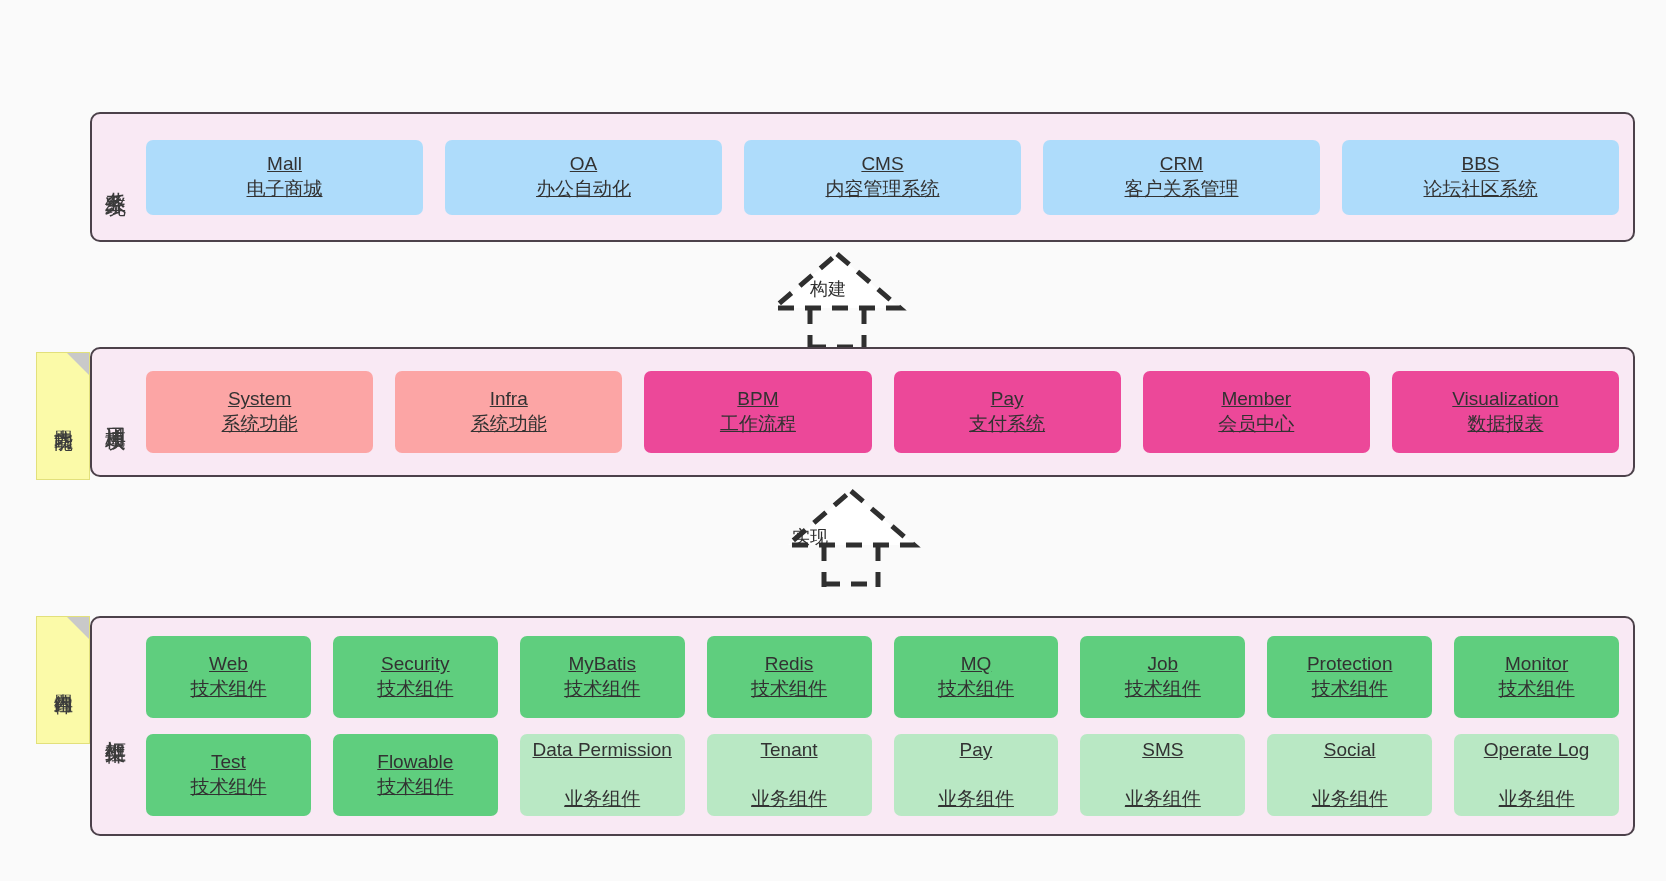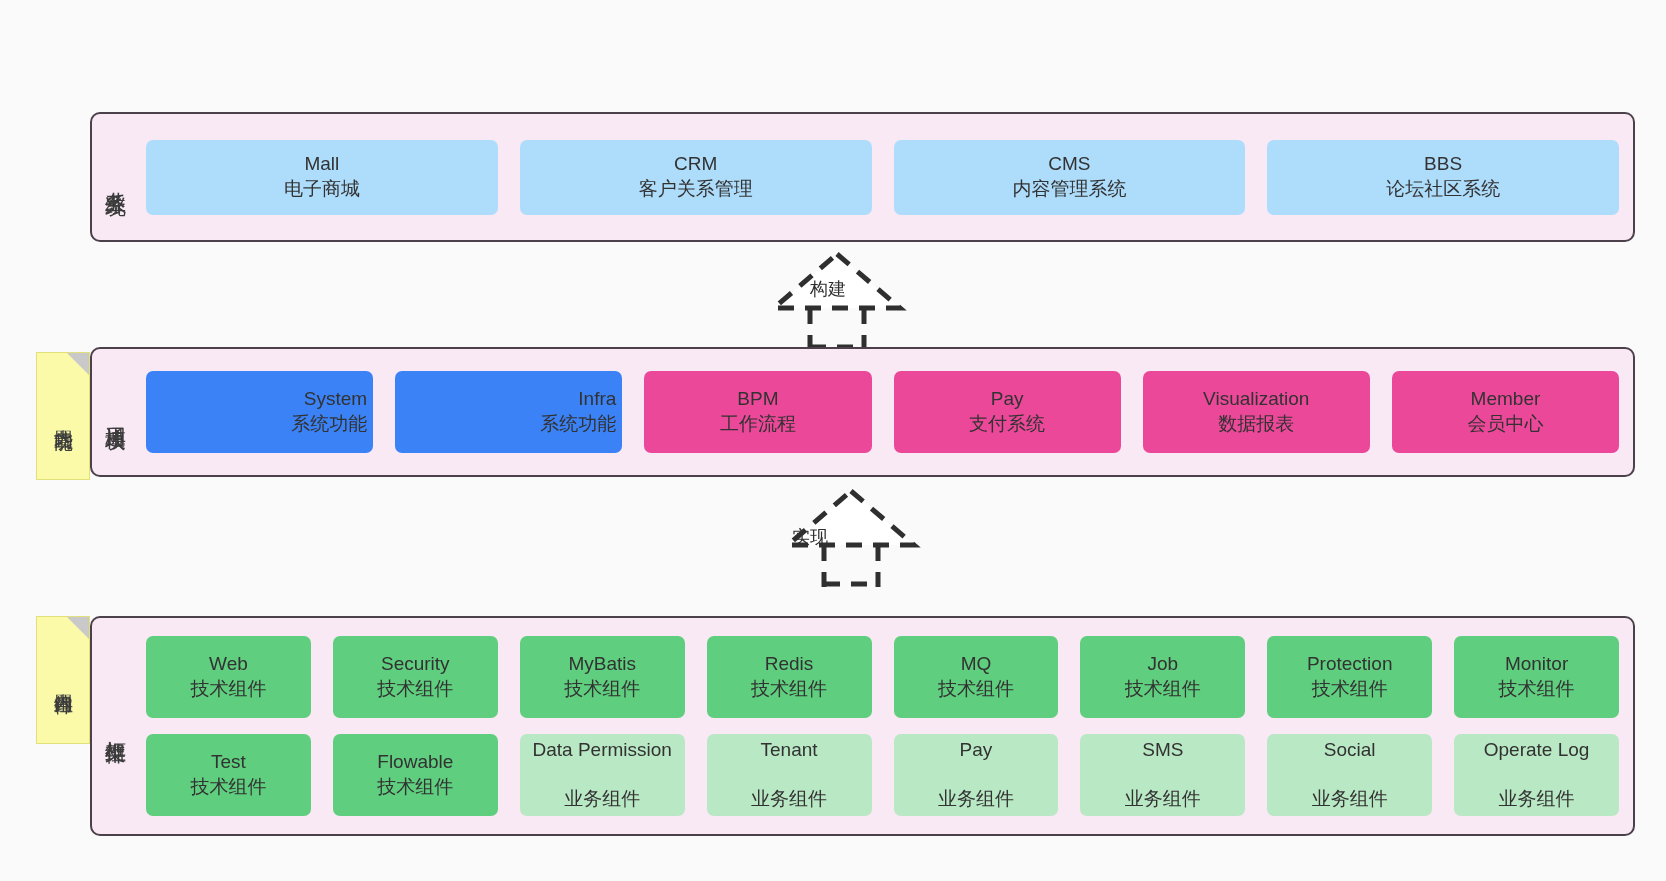--- a/index.html
+++ b/index.html
@@ -50,20 +50,21 @@
     user-select: none;
   }
 
   .layer-body {
     flex: 1 1 auto;
     display: flex;
     flex-direction: column;
     justify-content: center;
     gap: 14px;
     padding: 0 14px 0 8px;
+    text-decoration: underline;
   }
 
   .row {
     display: flex;
     flex-direction: row;
     gap: 22px;
   }
 
   .card {
     flex: 1 1 0;
@@ -78,21 +79,21 @@
     color: #323232;
     padding: 4px 6px;
     box-sizing: border-box;
     user-select: none;
   }
   .card .c-title { display: block; }
   .card .c-sub   { display: block; }
 
   
   .c-blue        { background: #aedcfb; }
-  .c-red         { background: #3b82f6; align-items: flex-end; }
+  .c-red         { background: #fca5a5; }
   .c-pink        { background: #ec4899; }
   .c-green       { background: #5fce7e; }
   .c-lightgreen  { background: #b9e8c4; justify-content: space-between; }
 
   
   #layer-business  { left: 90px;  top: 112px; width: 1545px; height: 130px; }
   #layer-business .row { height: 75px; }
 
   #layer-common    { left: 90px;  top: 347px; width: 1545px; height: 130px; }
   #layer-common .row { height: 82px; }
@@ -157,26 +158,30 @@
 
   <div class="layer" id="layer-business">
     <div class="layer-label">业务系统</div>
     <div class="layer-body">
       <div class="row">
         <div class="card c-blue">
           <span class="c-title">Mall</span>
           <span class="c-sub">电子商城</span>
         </div>
         <div class="card c-blue">
+          <span class="c-title">OA</span>
+          <span class="c-sub">办公自动化</span>
+        </div>
+        <div class="card c-blue">
+          <span class="c-title">CMS</span>
+          <span class="c-sub">内容管理系统</span>
+        </div>
+        <div class="card c-blue">
           <span class="c-title">CRM</span>
           <span class="c-sub">客户关系管理</span>
-        </div>
-        <div class="card c-blue">
-          <span class="c-title">CMS</span>
-          <span class="c-sub">内容管理系统</span>
         </div>
         <div class="card c-blue">
           <span class="c-title">BBS</span>
           <span class="c-sub">论坛社区系统</span>
         </div>
       </div>
     </div>
   </div>
 
   <div class="arrow" id="arrow-build">
@@ -208,26 +213,26 @@
         </div>
         <div class="card c-pink">
           <span class="c-title">BPM</span>
           <span class="c-sub">工作流程</span>
         </div>
         <div class="card c-pink">
           <span class="c-title">Pay</span>
           <span class="c-sub">支付系统</span>
         </div>
         <div class="card c-pink">
+          <span class="c-title">Member</span>
+          <span class="c-sub">会员中心</span>
+        </div>
+        <div class="card c-pink">
           <span class="c-title">Visualization</span>
           <span class="c-sub">数据报表</span>
-        </div>
-        <div class="card c-pink">
-          <span class="c-title">Member</span>
-          <span class="c-sub">会员中心</span>
         </div>
       </div>
     </div>
   </div>
 
   <div class="arrow" id="arrow-impl">
     <svg width="170" height="100" viewBox="0 0 170 100">
       <polygon points="85,4 148,58 22,58" fill="#ffffff" stroke="#2f2f2f" stroke-width="5" stroke-dasharray="16,11" stroke-linejoin="miter"></polygon>
       <line x1="58" y1="58" x2="58" y2="100" stroke="#2f2f2f" stroke-width="5" stroke-dasharray="16,11"></line>
       <line x1="112" y1="58" x2="112" y2="100" stroke="#2f2f2f" stroke-width="5" stroke-dasharray="16,11"></line>

